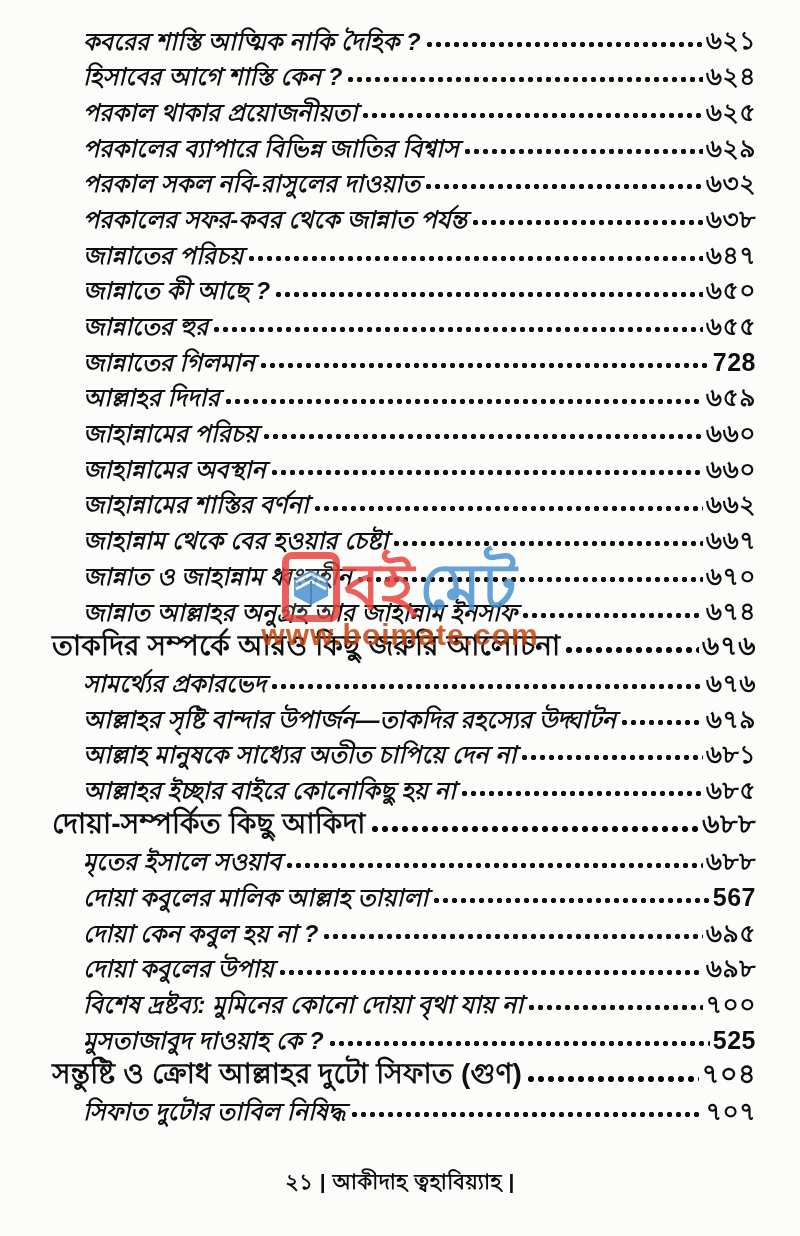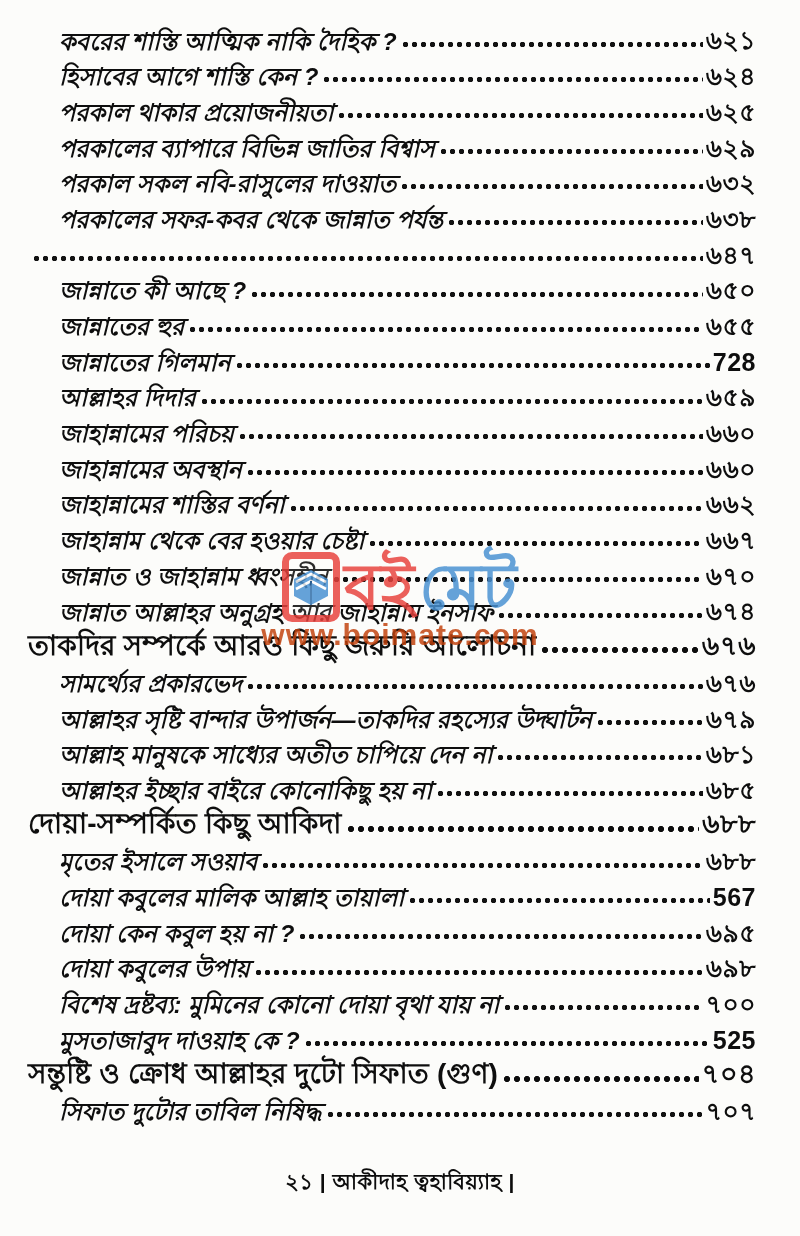--- a/index.html
+++ b/index.html
@@ -16,21 +16,21 @@
     overflow: hidden;
   }
   .page {
     position: absolute;
     inset: 0;
   }
 
   
   .toc {
     position: absolute;
-    left: 28px;
+    left: 52px;
     right: 44px;
     top: 20px;
   }
   .toc-row {
     display: flex;
     align-items: flex-end;
     height: 35.7px;
     line-height: 1.05;
     white-space: nowrap;
   }
@@ -170,20 +170,21 @@
         <span class="toc-title">পরকাল সকল নবি-রাসুলের দাওয়াত</span>
         <span class="dots"></span>
         <span class="toc-page">৬৩২</span>
       </div>
       <div class="toc-row level-2">
         <span class="toc-title">পরকালের সফর-কবর থেকে জান্নাত পর্যন্ত</span>
         <span class="dots"></span>
         <span class="toc-page">৬৩৮</span>
       </div>
       <div class="toc-row level-2">
+        <span class="toc-title">জান্নাতের পরিচয়</span>
         <span class="dots"></span>
         <span class="toc-page">৬৪৭</span>
       </div>
       <div class="toc-row level-2">
         <span class="toc-title">জান্নাতে কী আছে ?</span>
         <span class="dots"></span>
         <span class="toc-page">৬৫০</span>
       </div>
       <div class="toc-row level-2">
         <span class="toc-title">জান্নাতের হুর</span>

